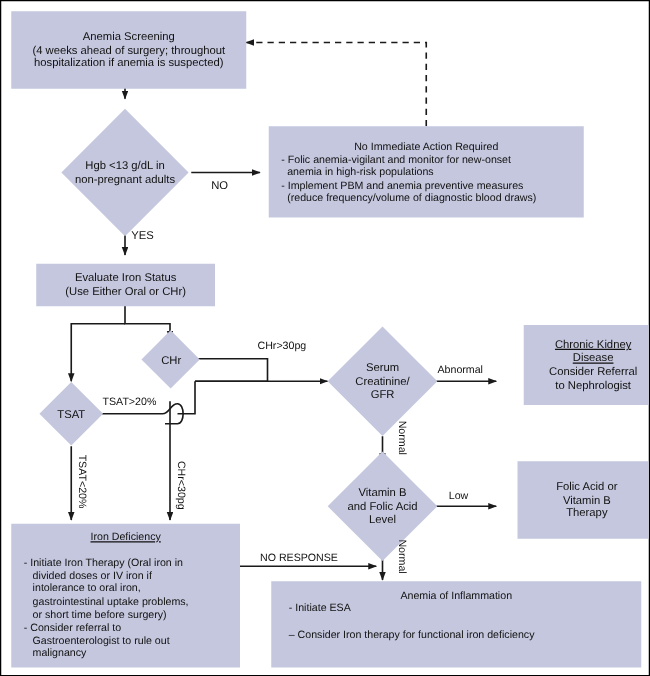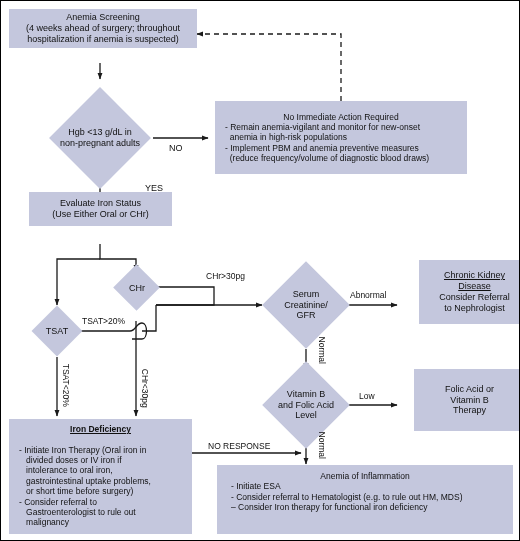--- a/index.html
+++ b/index.html
@@ -121,21 +121,21 @@
 
     <line x1="305" y1="348" x2="305" y2="368" stroke="#1a1a1a" stroke-width="1.3" marker-end="url(#arw)"></line>
 
     <line x1="348" y1="404" x2="396" y2="404" stroke="#1a1a1a" stroke-width="1.3" marker-end="url(#arw)"></line>
 
     <line x1="305" y1="440" x2="305" y2="463" stroke="#1a1a1a" stroke-width="1.3" marker-end="url(#arw)"></line>
 
     <line x1="191" y1="452" x2="300" y2="452" stroke="#1a1a1a" stroke-width="1.3" marker-end="url(#arw)"></line>
   </svg>
 
-  <div class="node boxnode f9" style="left:8px; top:8px; width:188px; height:39px;">
+  <div class="node boxnode f9" style="left:8px; top:8px; width:188px; height:62px;">
     <div class="inner">
       <span>Anemia Screening</span><br>
       <span>(4 weeks ahead of surgery; throughout</span><br>
       <span>hospitalization if anemia is suspected)</span>
     </div>
   </div>
 
   <div class="diamond" style="left:63px; top:101px; width:72px; height:72px;"></div>
   <div class="dlabel f9" style="left:24px; top:115px; width:150px; height:44px;">
     <div>
@@ -143,29 +143,29 @@
       <span>non-pregnant adults</span>
     </div>
   </div>
 
   <div class="node boxnode f85" style="left:214px; top:100px; width:252px; height:73px;">
     <div class="inner">
       <div style="text-align:center;">
         <span>No Immediate Action Required</span>
       </div>
       <div class="left-list" style="padding-left:6px;">
-        <span>- Remain anemia-vigilant and monitor for new-onset</span><br>
+        <span>- Folic anemia-vigilant and monitor for new-onset</span><br>
         <span style="white-space:pre;">  anemia in high-risk populations</span><br>
         <span>- Implement PBM and anemia preventive measures</span><br>
         <span style="white-space:pre;">  (reduce frequency/volume of diagnostic blood draws)</span>
       </div>
     </div>
   </div>
 
-  <div class="node boxnode f9" style="left:28px; top:191px; width:143px; height:34px;">
+  <div class="node boxnode f9" style="left:28px; top:210px; width:143px; height:34px;">
     <div class="inner">
       <span>Evaluate Iron Status</span><br>
       <span>(Use Either Oral or CHr)</span>
     </div>
   </div>
 
   <div class="diamond" style="left:119px; top:270px; width:33px; height:33px;"></div>
   <div class="dlabel f9" style="left:112px; top:279px; width:48px; height:16px;">
     <span>CHr</span>
   </div>
@@ -205,21 +205,21 @@
   <div class="node boxnode f9" style="left:413px; top:368px; width:111px; height:62px;">
     <div class="inner">
       <span>Folic Acid or</span><br>
       <span>Vitamin B</span><br>
       <span>Therapy</span>
     </div>
   </div>
 
   <div class="node boxnode f85" style="left:8px; top:418px; width:183px; height:115px; align-items:flex-start;">
     <div class="inner" style="padding-top:5px;">
-      <div style="text-align:center;font-weight:bold;">
+      <div style="text-align:center;">
         <span class="ttl-plain" style="text-decoration:underline;">Iron Deficiency</span>
       </div>
       <div class="left-list" style="padding-left:6px; white-space:pre;">
 <span>- Initiate Iron Therapy (Oral iron in</span>
 <span>   divided doses or IV iron if</span>
 <span>   intolerance to oral iron,</span>
 <span>   gastrointestinal uptake problems,</span>
 <span>   or short time before surgery)</span>
 <span>- Consider referral to</span>
 <span>   Gastroenterologist to rule out</span>
@@ -228,29 +228,29 @@
     </div>
   </div>
 
   <div class="node boxnode f85" style="left:216px; top:464px; width:296px; height:69px; align-items:flex-start;">
     <div class="inner" style="padding-top:6px;">
       <div style="text-align:center;">
         <span>Anemia of Inflammation</span>
       </div>
       <div class="left-list" style="padding-left:10px;">
         <span>- Initiate ESA</span><br>
-        <span>- Consider referral to Hematologist (e.g. to rule out HM, MDS)</span><br>
+        <br>
         <span>– Consider Iron therapy for functional iron deficiency</span>
       </div>
     </div>
   </div>
 
   <div class="edgelabel f9" style="left:168px; top:143px;">NO</div>
 
-  <div class="edgelabel f9" style="left:104px; top:183px;margin-left:40px;">YES</div>
+  <div class="edgelabel f9" style="left:104px; top:183px;">YES</div>
 
   <div class="edgelabel f85" style="left:158px; top:271px;padding-left:47px;">CHr&gt;30pg</div>
 
   <div class="edgelabel f85" style="left:81px; top:316px;">TSAT&gt;20%</div>
 
   <div class="edgelabel f85 vert" style="left:37px; top:380px; width:56px; text-align:center;">TSAT&lt;20%</div>
 
   <div class="edgelabel f85 vert" style="left:116px; top:383px; width:56px; text-align:center;">CHr&lt;30pg</div>
 
   <div class="edgelabel f85" style="left:349px; top:290px;text-align:center;">Abnormal</div>

